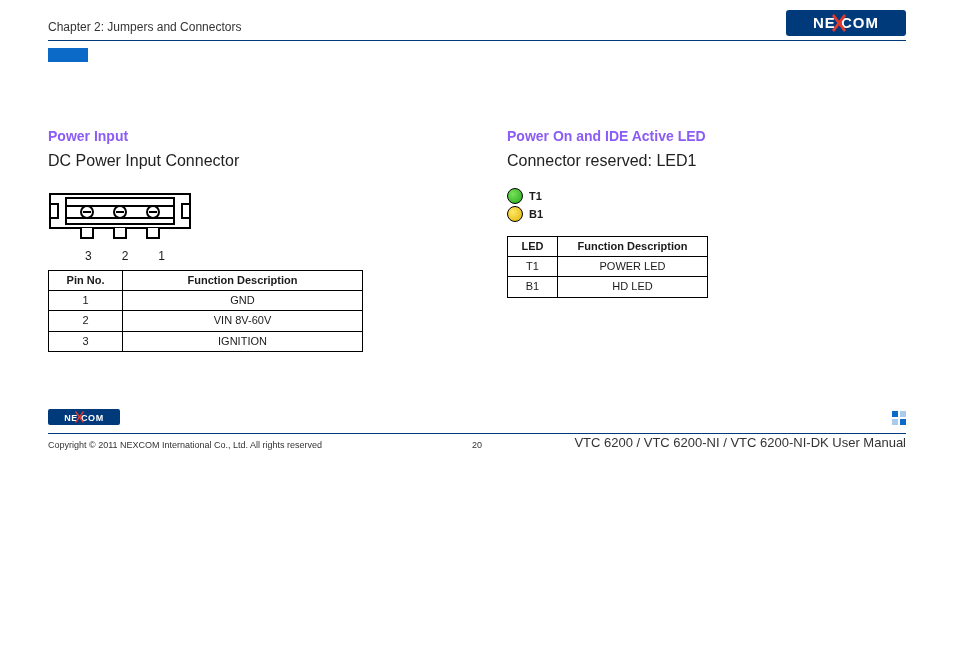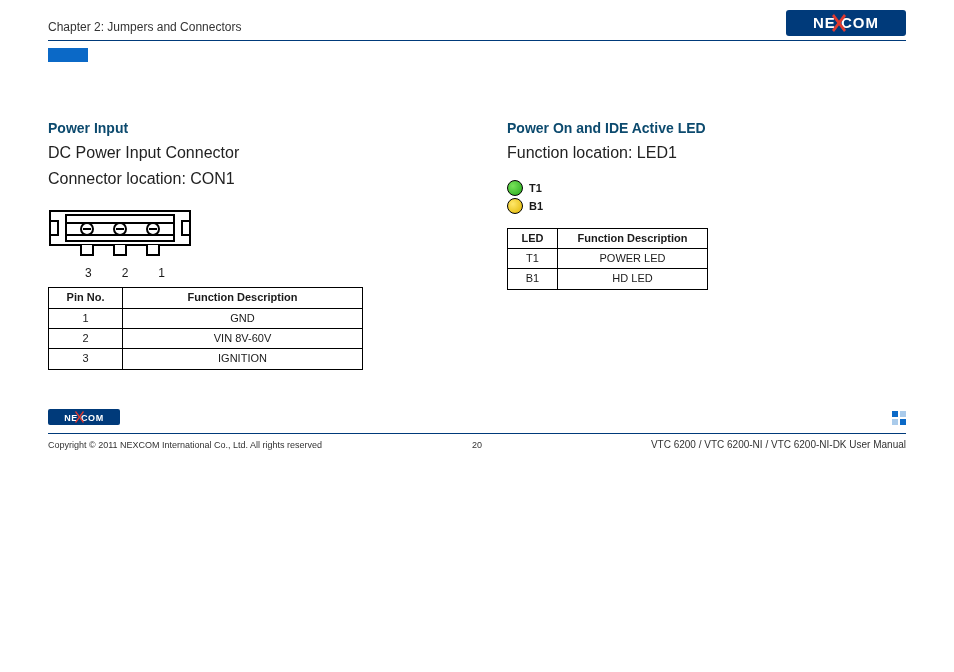--- a/index.html
+++ b/index.html
@@ -54,24 +54,24 @@
     width: 858px;
     display: flex;
   }
   .col {
     flex: 1 1 0;
   }
   .col-left { padding-right: 30px; }
   .col-right { padding-left: 30px; }
 
   h3.sec-title {
-    margin: 0 0 4px 0;
+    margin: 8px 0 4px 0;
     font-size: 14px;
     font-weight: 700;
-    color: #0c4a6e;
+    color: #8b5cf6;
   }
   .sub {
     font-size: 16px;
     line-height: 1.6;
     color: #222;
   }
 
   
   .conn-draw {
     margin-top: 14px;
@@ -149,21 +149,21 @@
     right: 0;
     bottom: 30px;
     text-align: center;
     font-size: 9px;
     color: #333;
   }
   .doc-id {
     position: absolute;
     right: 48px;
     bottom: 30px;
-    font-size: 10px;
+    font-size: 13px;
     color: #333;
   }
   
   .pin-labels {
     display: flex;
     width: 110px;
     margin-left: 22px;
     font-size: 12px;
   }
   .pin-labels span { flex: 1; text-align: center; }
@@ -188,21 +188,20 @@
   </div>
 
   <div class="header-line"></div>
   <div class="header-blue-block"></div>
 
   <div class="columns">
 
     <div class="col col-left">
       <h3 class="sec-title">Power Input</h3>
       <div class="sub">DC Power Input Connector</div>
-      <div class="sub">Connector location: CON1</div>
 
       <div class="conn-draw">
         <svg width="150" height="58" viewBox="0 0 150 58">
 
           <rect x="2" y="6" width="140" height="34" fill="#fff" stroke="#000" stroke-width="2"></rect>
 
           <rect x="18" y="10" width="108" height="26" fill="#fff" stroke="#000" stroke-width="2"></rect>
 
           <line x1="18" y1="18" x2="126" y2="18" stroke="#000" stroke-width="2"></line>
           <line x1="18" y1="30" x2="126" y2="30" stroke="#000" stroke-width="2"></line>
@@ -254,21 +253,21 @@
         <tr>
           <td>3</td>
           <td>IGNITION</td>
         </tr>
       </tbody>
         </table>
     </div>
 
     <div class="col col-right">
       <h3 class="sec-title">Power On and IDE Active LED</h3>
-      <div class="sub">Function location: LED1</div>
+      <div class="sub">Connector reserved: LED1</div>
 
       <div class="led-block">
         <div class="led-row">
           <span class="led-dot led-green"></span>
           <span class="led-label">T1</span>
         </div>
         <div class="led-row">
           <span class="led-dot led-yellow"></span>
           <span class="led-label">B1</span>
         </div>

